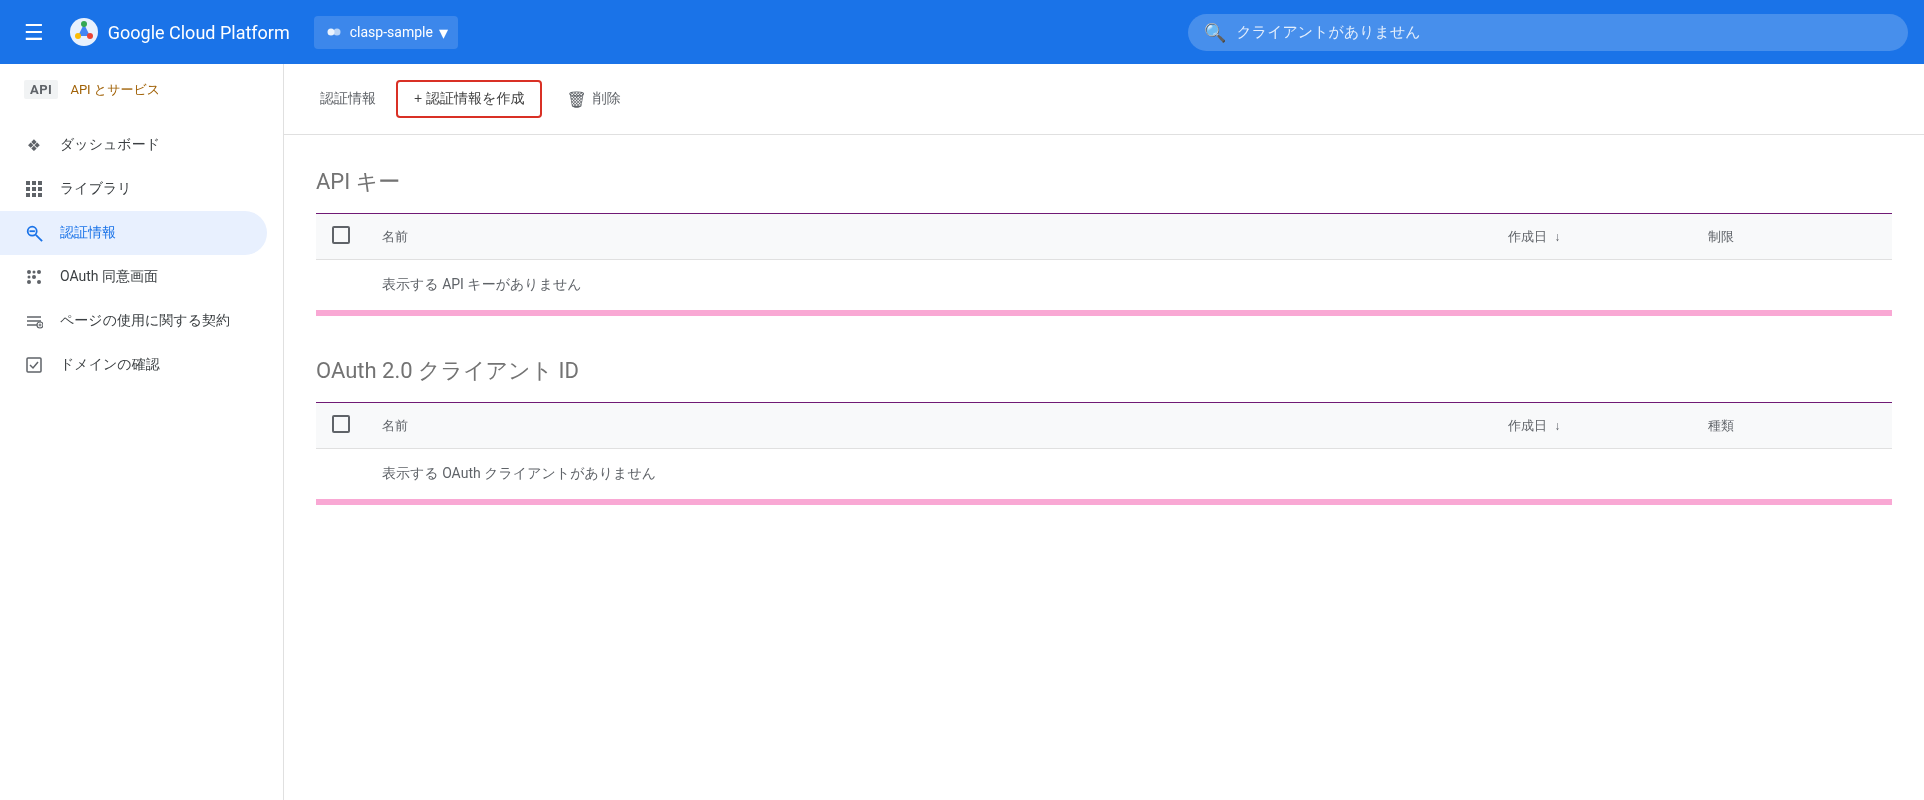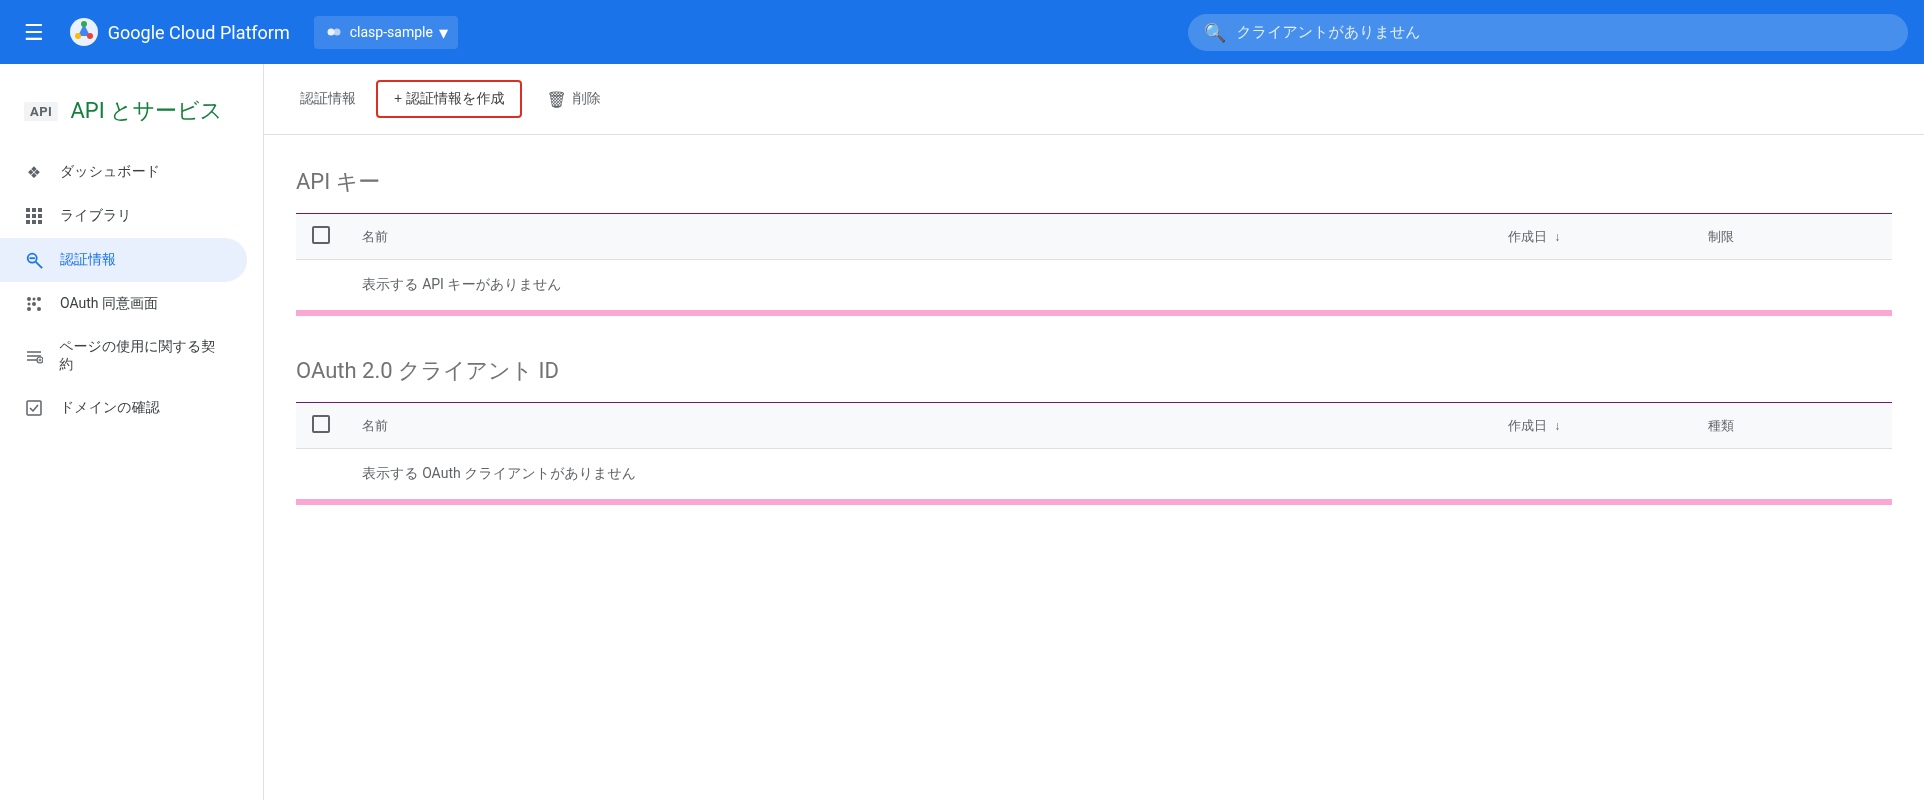--- a/index.html
+++ b/index.html
@@ -83,44 +83,43 @@
 
     
     .page-container {
       display: flex;
       margin-top: 64px;
       min-height: calc(100vh - 64px);
     }
 
     
     .sidebar {
-      width: 264px;
+      width: 284px;
       flex-shrink: 0;
       border-right: 1px solid #e0e0e0;
-      padding-top: 16px;
     }
     .sidebar-header {
       display: flex;
       align-items: center;
       gap: 12px;
       padding: 16px 24px 24px;
     }
     .sidebar-api-badge {
       font-size: 13px;
       font-weight: 700;
       color: #5f6368;
       background: #f1f3f4;
       border-radius: 2px;
       padding: 2px 6px;
       letter-spacing: 0.5px;
     }
     .sidebar-title {
-      font-size: 22px;
+      font-size: 13px;
       font-weight: 400;
-      color: #15803d;
+      color: #a16207;
     }
     .sidebar-nav {
       list-style: none;
     }
     .sidebar-item {
       display: flex;
       align-items: center;
       gap: 16px;
       padding: 12px 24px;
       cursor: pointer;

